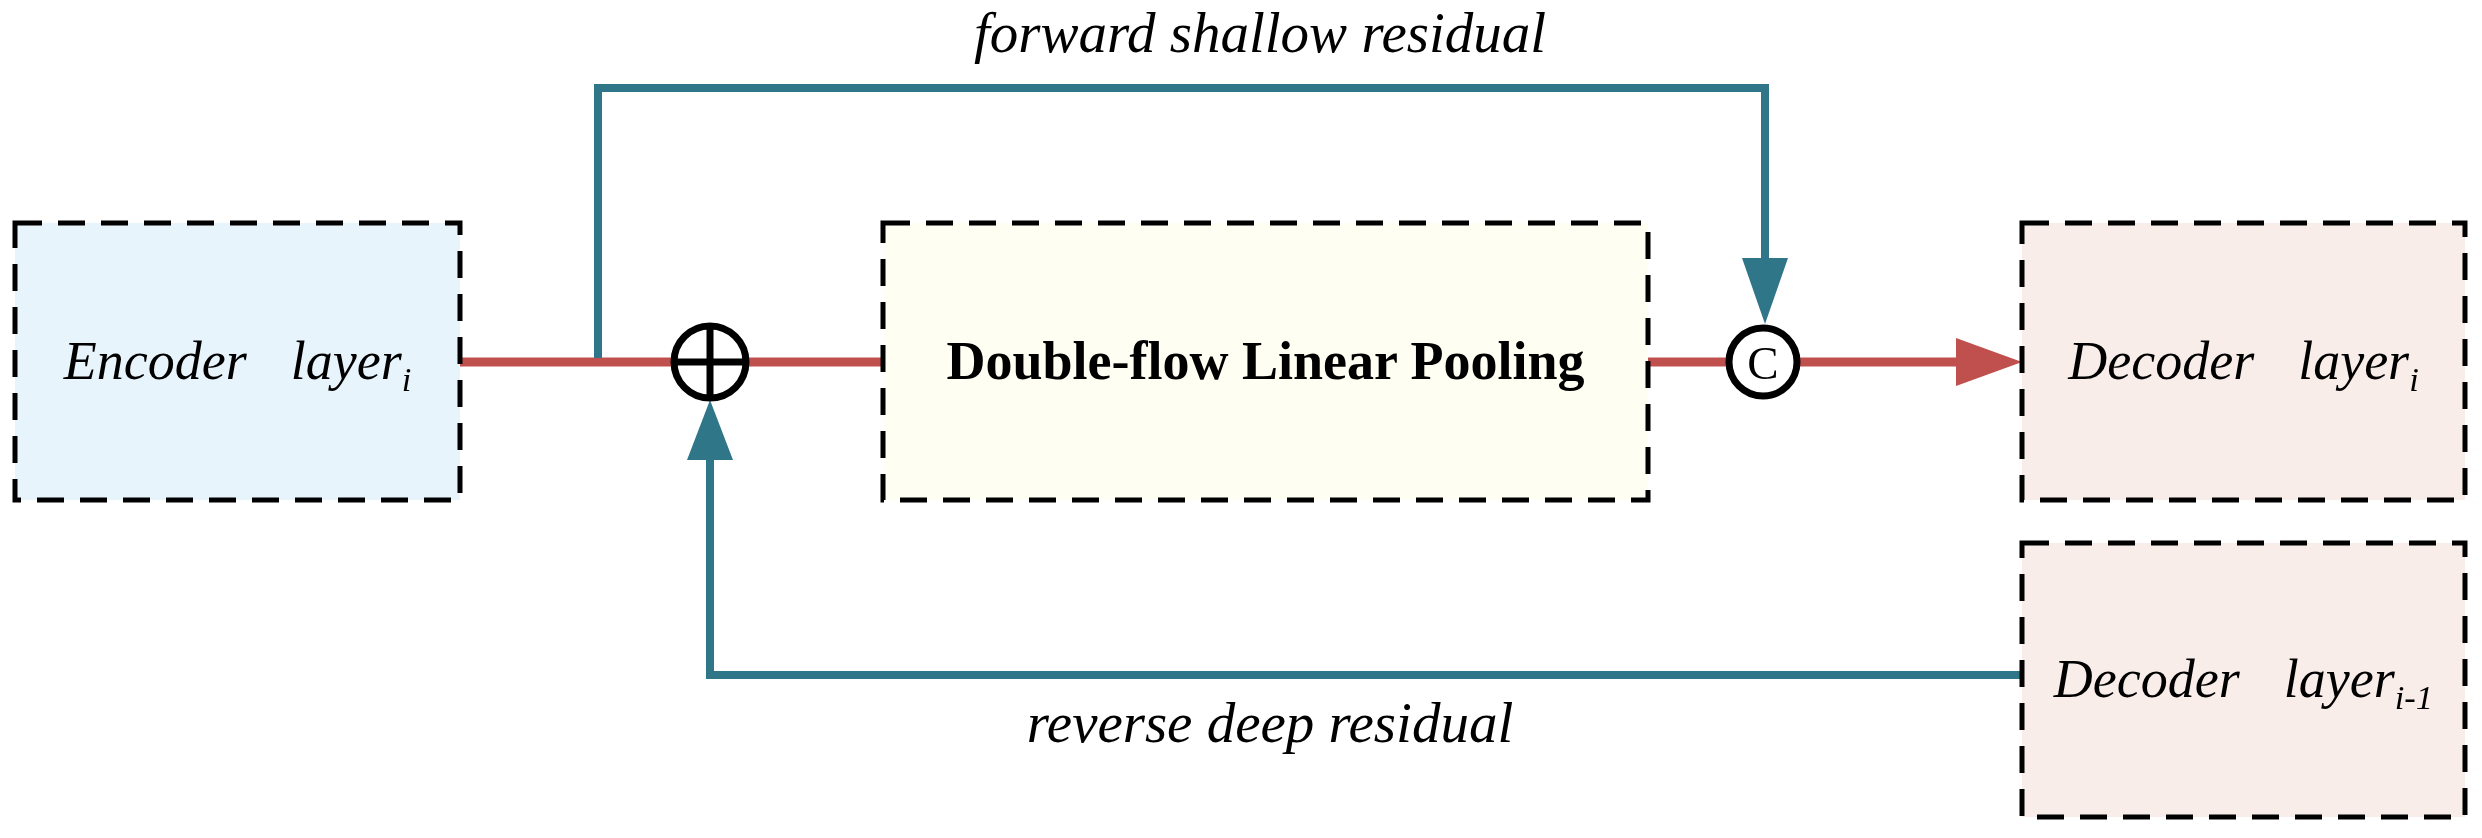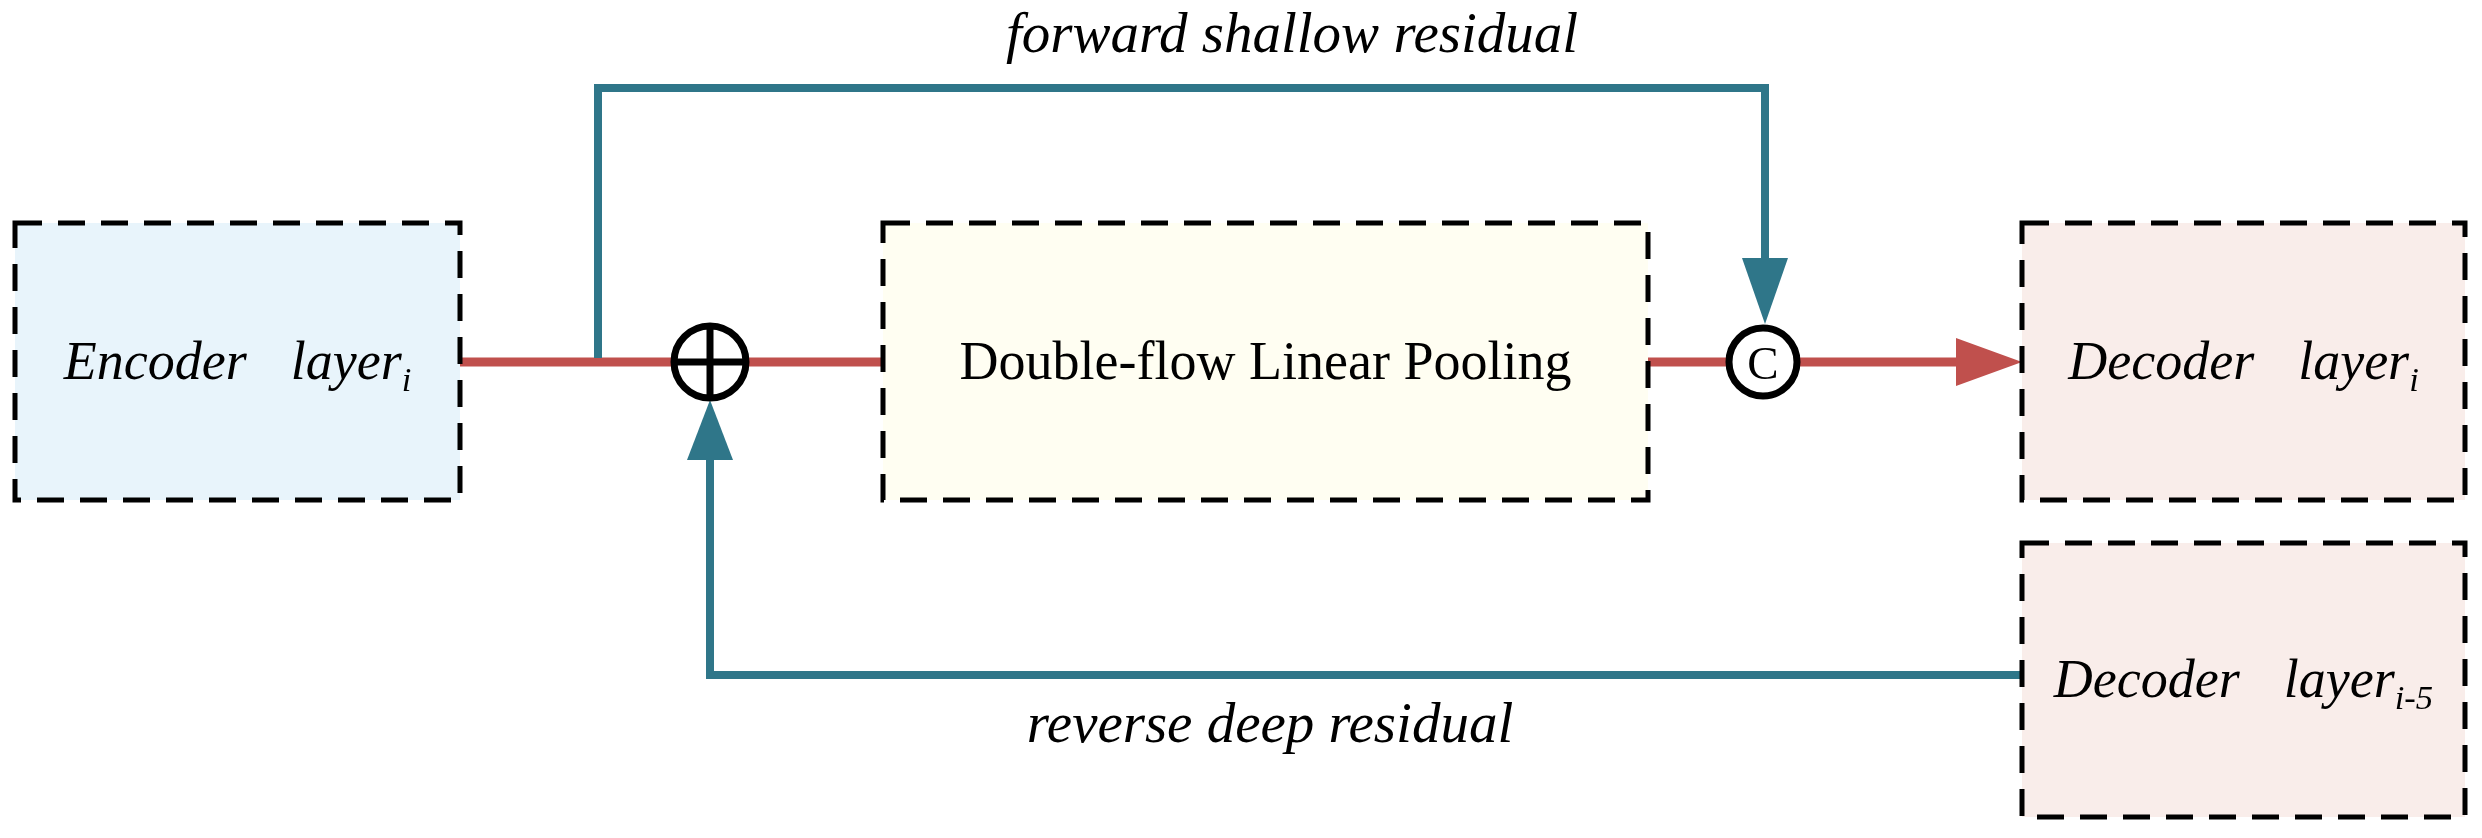--- a/index.html
+++ b/index.html
@@ -35,21 +35,21 @@
     position: absolute;
     display: flex;
     flex-direction: row;
     align-items: center;
     justify-content: center;
     font-size: 54px;
     line-height: 1.22;
   }
   .box-text.italic { font-style: italic; }
   .box-text.two-gap { gap: 44px; }
-  .box-text.tight-gap { gap: 24px; }
+  .box-text.tight-gap { gap: 24px; font-weight: bold; }
   .box-line { white-space: nowrap; }
   sub {
     font-size: 64%;
     line-height: 0;
   }
 </style>
 </head>
 <body>
 
 <div class="canvas">
@@ -77,35 +77,35 @@
       <line x1="675" y1="362" x2="745" y2="362" stroke="#000000" stroke-width="7"></line>
       <line x1="710" y1="325" x2="710" y2="399" stroke="#000000" stroke-width="7"></line>
     </g>
 
     <g>
       <circle cx="1763" cy="362" r="34" fill="#ffffff" stroke="#000000" stroke-width="7"></circle>
       <text x="1763" y="379" text-anchor="middle" font-size="47" font-family="Liberation Serif, serif" fill="#000000">C</text>
     </g>
   </svg>
 
-  <div class="residual-label" style="left:1260px; top:2px;margin-left:32px;">forward shallow residual</div>
+  <div class="residual-label" style="left:1260px; top:2px;">forward shallow residual</div>
   <div class="residual-label" style="left:1270px; top:692px;font-style:italic;">reverse deep residual</div>
 
   <div class="box-text italic two-gap" style="left:15px; top:223px; width:445px; height:277px;">
     <div class="box-line">Encoder</div>
     <div class="box-line"><span>layer</span><sub>i</sub></div>
   </div>
 
   <div class="box-text tight-gap" style="left:883px; top:223px; width:765px; height:277px;">
     <div class="box-line">Double-flow Linear Pooling</div>
   </div>
 
   <div class="box-text italic two-gap" style="left:2022px; top:223px; width:443px; height:277px;">
     <div class="box-line">Decoder</div>
     <div class="box-line"><span>layer</span><sub>i</sub></div>
   </div>
 
   <div class="box-text italic two-gap" style="left:2022px; top:543px; width:443px; height:274px;">
     <div class="box-line">Decoder</div>
-    <div class="box-line"><span>layer</span><sub>i-5</sub></div>
+    <div class="box-line"><span>layer</span><sub>i-1</sub></div>
   </div>
 
 </div>
 
 </body></html>

